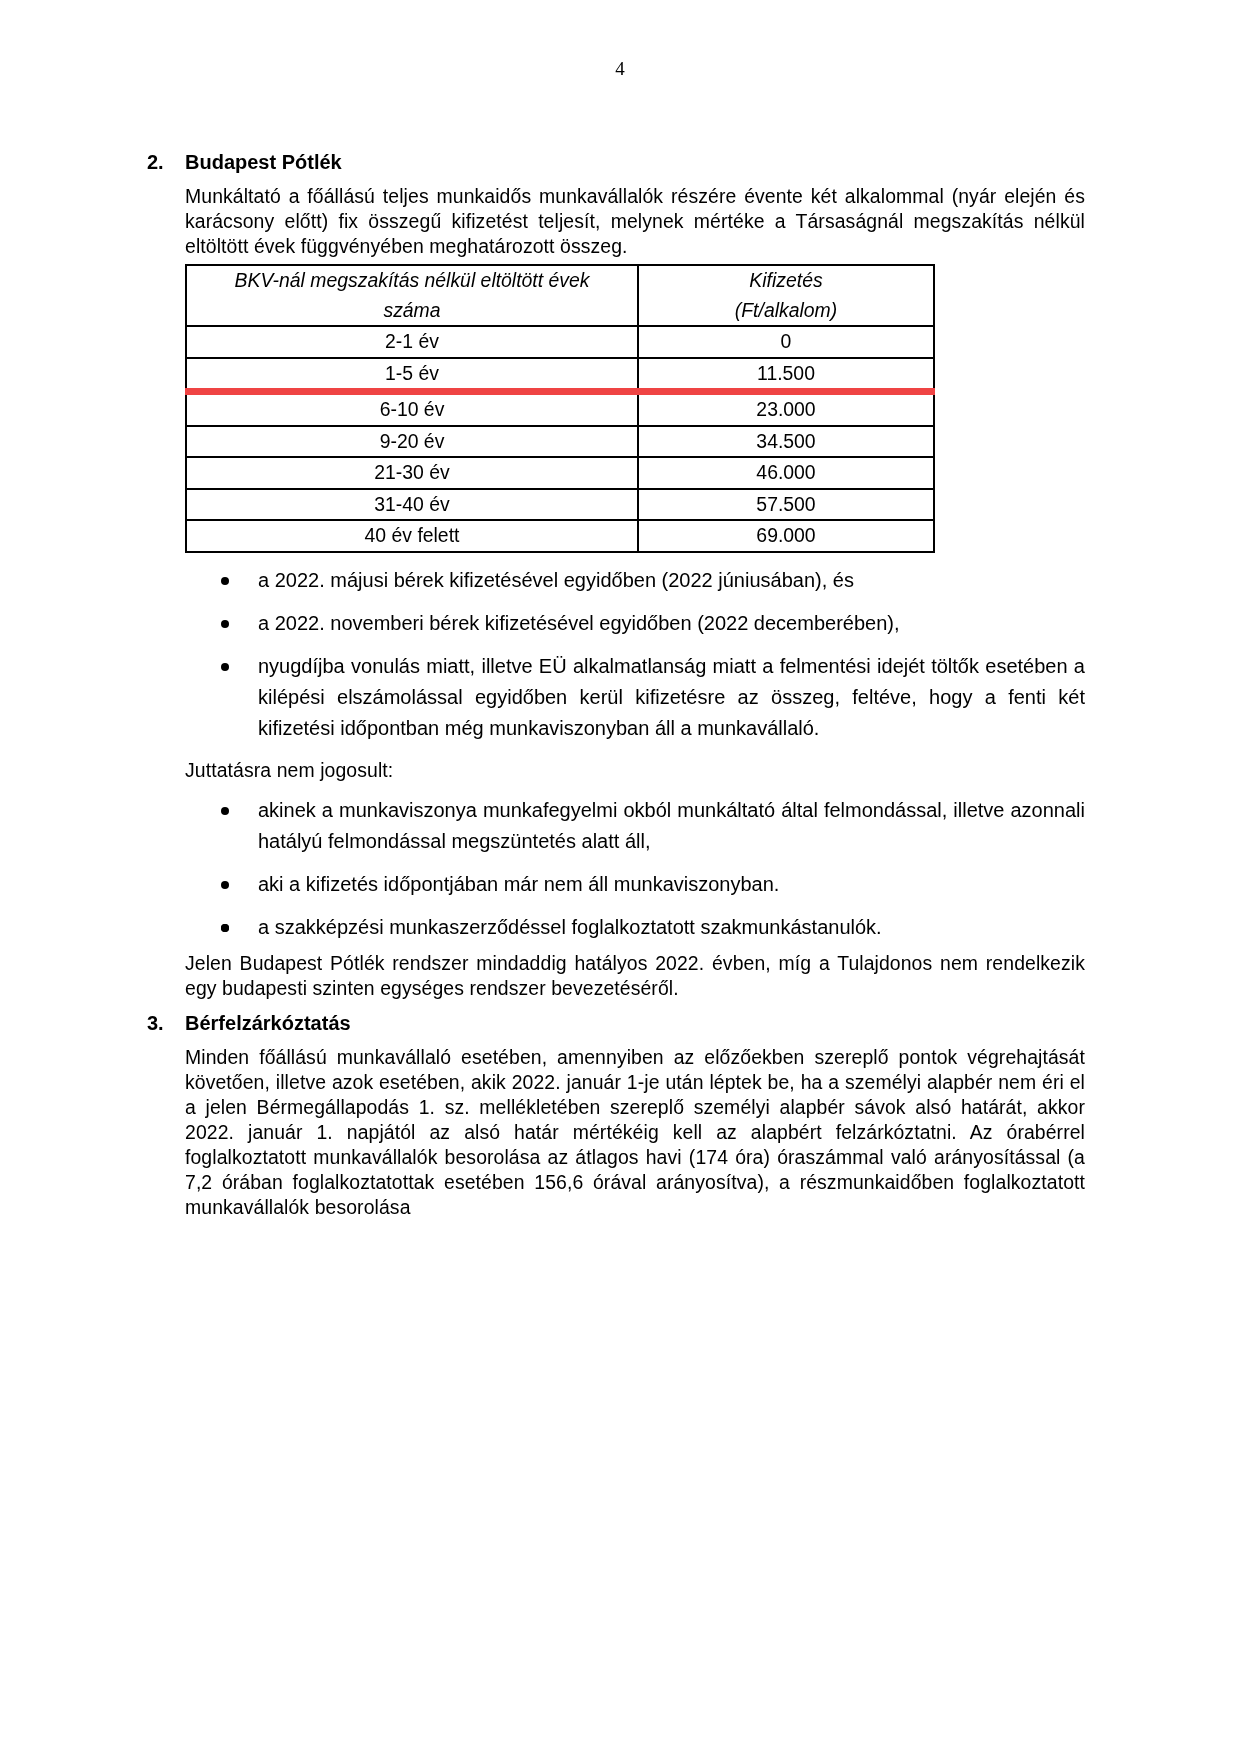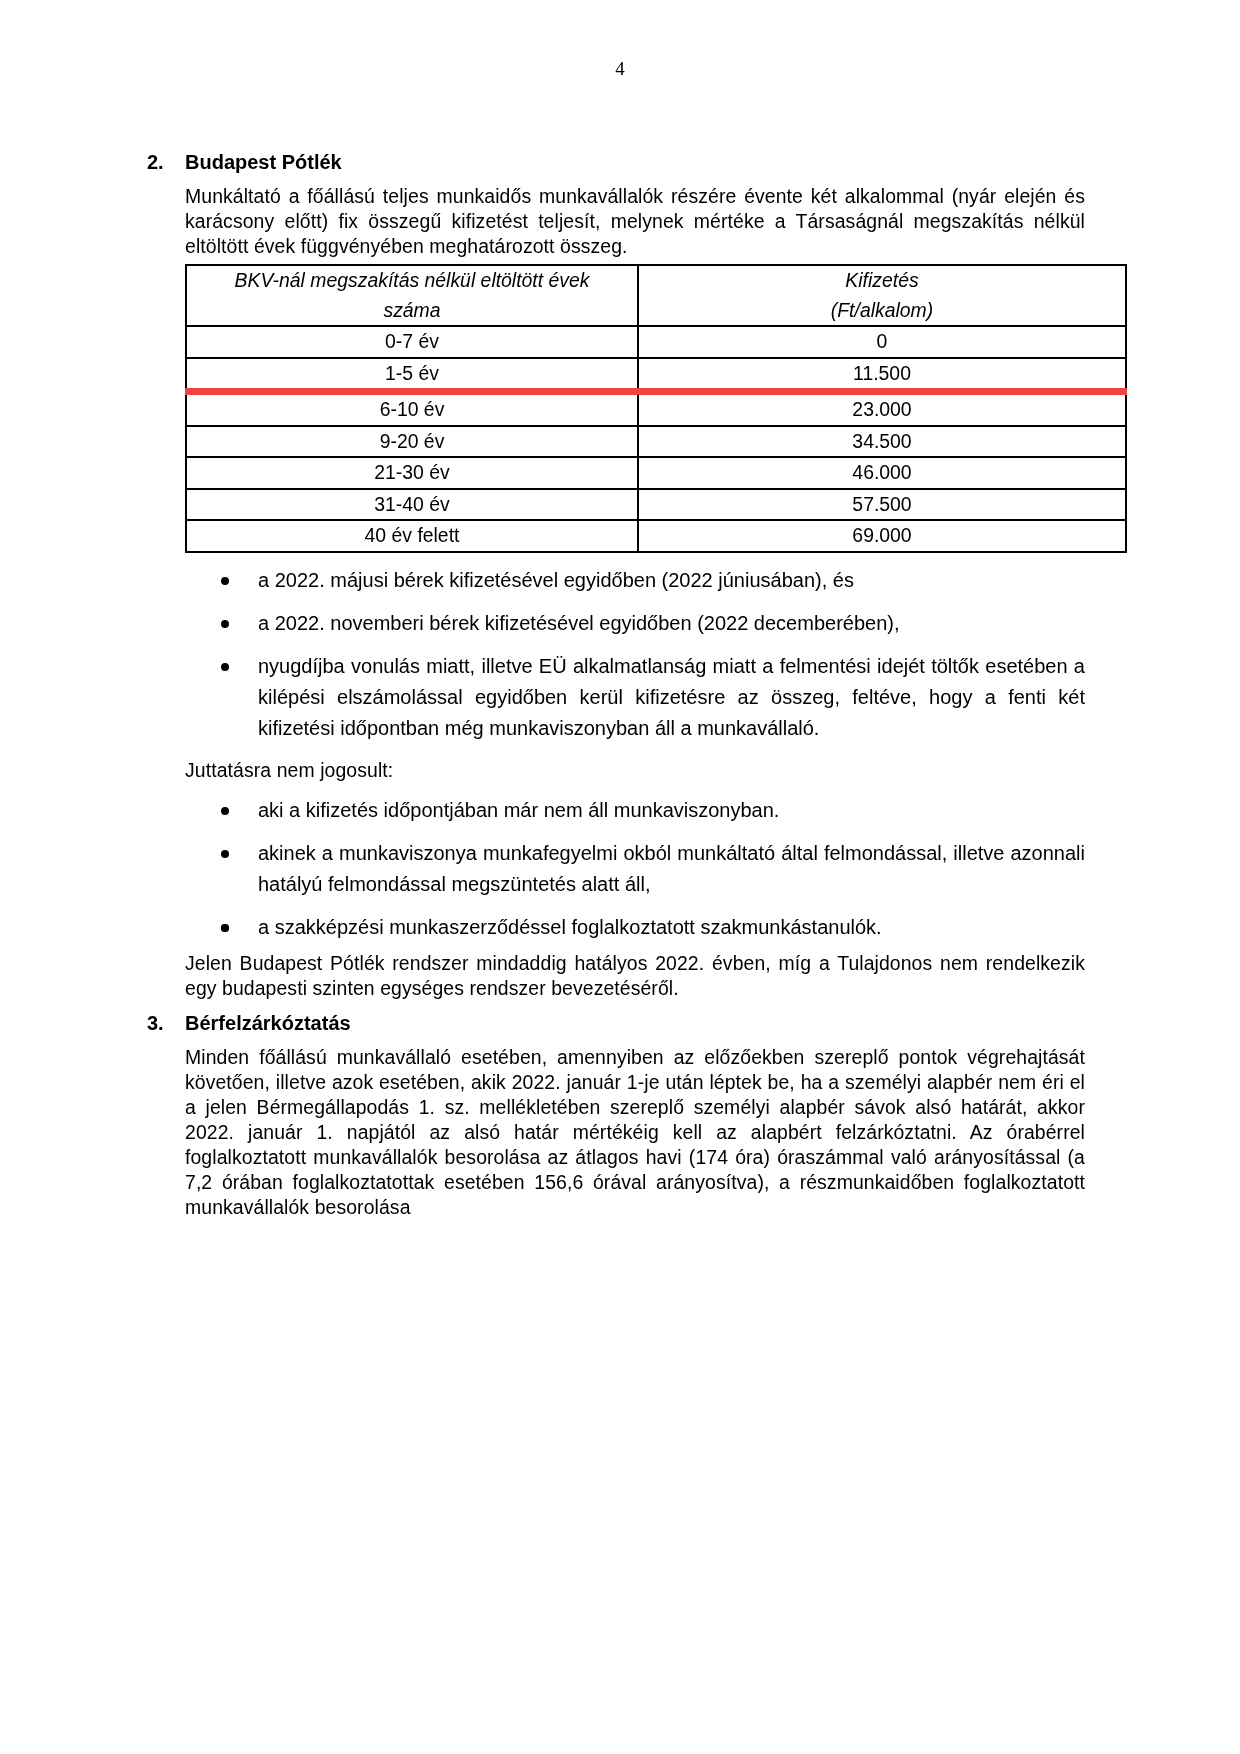--- a/index.html
+++ b/index.html
@@ -6,21 +6,21 @@
   body { width: 1240px; height: 1754px; position: relative; overflow: hidden;
          font-family: "Liberation Sans", "DejaVu Sans", sans-serif; color: #000; }
   .page-number { position: absolute; top: 58px; left: 0; width: 1240px; text-align: center;
          font-family: "Liberation Serif", "DejaVu Serif", serif; font-size: 19px; }
   .content { position: absolute; left: 185px; top: 148px; width: 900px; }
   .heading { position: relative; font-weight: bold; font-size: 20px; line-height: 28px; margin: 0; }
   .heading .num { position: absolute; left: -38px; }
   .para { font-size: 19.4px; line-height: 25px; text-align: justify; margin: 0; letter-spacing: 0.1px; }
   .mt8 { margin-top: 8px; }
   .mt14 { margin-top: 14px; }
-  table.pay { border-collapse: collapse; width: 942px; margin-top: 5px; font-size: 19.4px; }
+  table.pay { border-collapse: collapse; width: 750px; margin-top: 5px; font-size: 19.4px; }
   table.pay td, table.pay th { border: 2px solid #000; text-align: center; padding: 0; line-height: 29.5px; font-weight: normal; }
   table.pay th { font-style: italic; }
   table.pay th.c1, table.pay td.c1 { width: 450px; }
   table.pay tr.thick-top td { border-top: 7px solid #ef4444; margin-top: 19px; }
   ul.bullets { list-style: none; margin: 0; padding: 0; }
   ul.bullets li { position: relative; padding-left: 73px; font-size: 20px; line-height: 31px; text-align: justify; margin-top: 12px; }
   ul.bullets li .dot { position: absolute; left: 36px; top: 12px; width: 8px; height: 8px; border-radius: 50%; background: #000; }
 </style>
 </head>
 <body>
@@ -42,21 +42,21 @@
       <th class="c1">
         <div>BKV-nál megszakítás nélkül eltöltött évek</div>
         <div>száma</div>
       </th>
       <th>
         <div>Kifizetés</div>
         <div>(Ft/alkalom)</div>
       </th>
     </tr>
     <tr>
-      <td class="c1">0-7 év</td>
+      <td class="c1">2-1 év</td>
       <td>0</td>
     </tr>
     <tr>
       <td class="c1">1-5 év</td>
       <td>11.500</td>
     </tr>
     <tr class="thick-top">
       <td class="c1">6-10 év</td>
       <td>23.000</td>
     </tr>
@@ -83,22 +83,22 @@
   <ul class="bullets">
     <li><span class="dot"></span><span>a 2022. májusi bérek kifizetésével egyidőben (2022 júniusában), és</span></li>
     <li><span class="dot"></span><span>a 2022. novemberi bérek kifizetésével egyidőben (2022 decemberében),</span></li>
     <li><span class="dot"></span><span>nyugdíjba vonulás miatt, illetve EÜ alkalmatlanság miatt a felmentési idejét töltők esetében a kilépési elszámolással egyidőben kerül kifizetésre az összeg, feltéve, hogy a fenti két kifizetési időpontban még munkaviszonyban áll a munkavállaló.</span></li>
   </ul>
 
 
   <p class="para mt14">Juttatásra nem jogosult:</p>
 
   <ul class="bullets">
+    <li><span class="dot"></span><span>akinek a munkaviszonya munkafegyelmi okból munkáltató által felmondással, illetve azonnali hatályú felmondással megszüntetés alatt áll,</span></li>
     <li><span class="dot"></span><span>aki a kifizetés időpontjában már nem áll munkaviszonyban.</span></li>
-    <li><span class="dot"></span><span>akinek a munkaviszonya munkafegyelmi okból munkáltató által felmondással, illetve azonnali hatályú felmondással megszüntetés alatt áll,</span></li>
     <li><span class="dot"></span></li>
     <li><span class="dot"></span><span>a szakképzési munkaszerződéssel foglalkoztatott szakmunkástanulók.</span></li>
   </ul>
 
   <p class="para mt8">Jelen Budapest Pótlék rendszer mindaddig hatályos 2022. évben, míg a Tulajdonos nem rendelkezik egy budapesti szinten egységes rendszer bevezetéséről.</p>
 
   <h2 class="heading mt8">
     <span class="num">3.</span>
     <span>Bérfelzárkóztatás</span>
   </h2>

